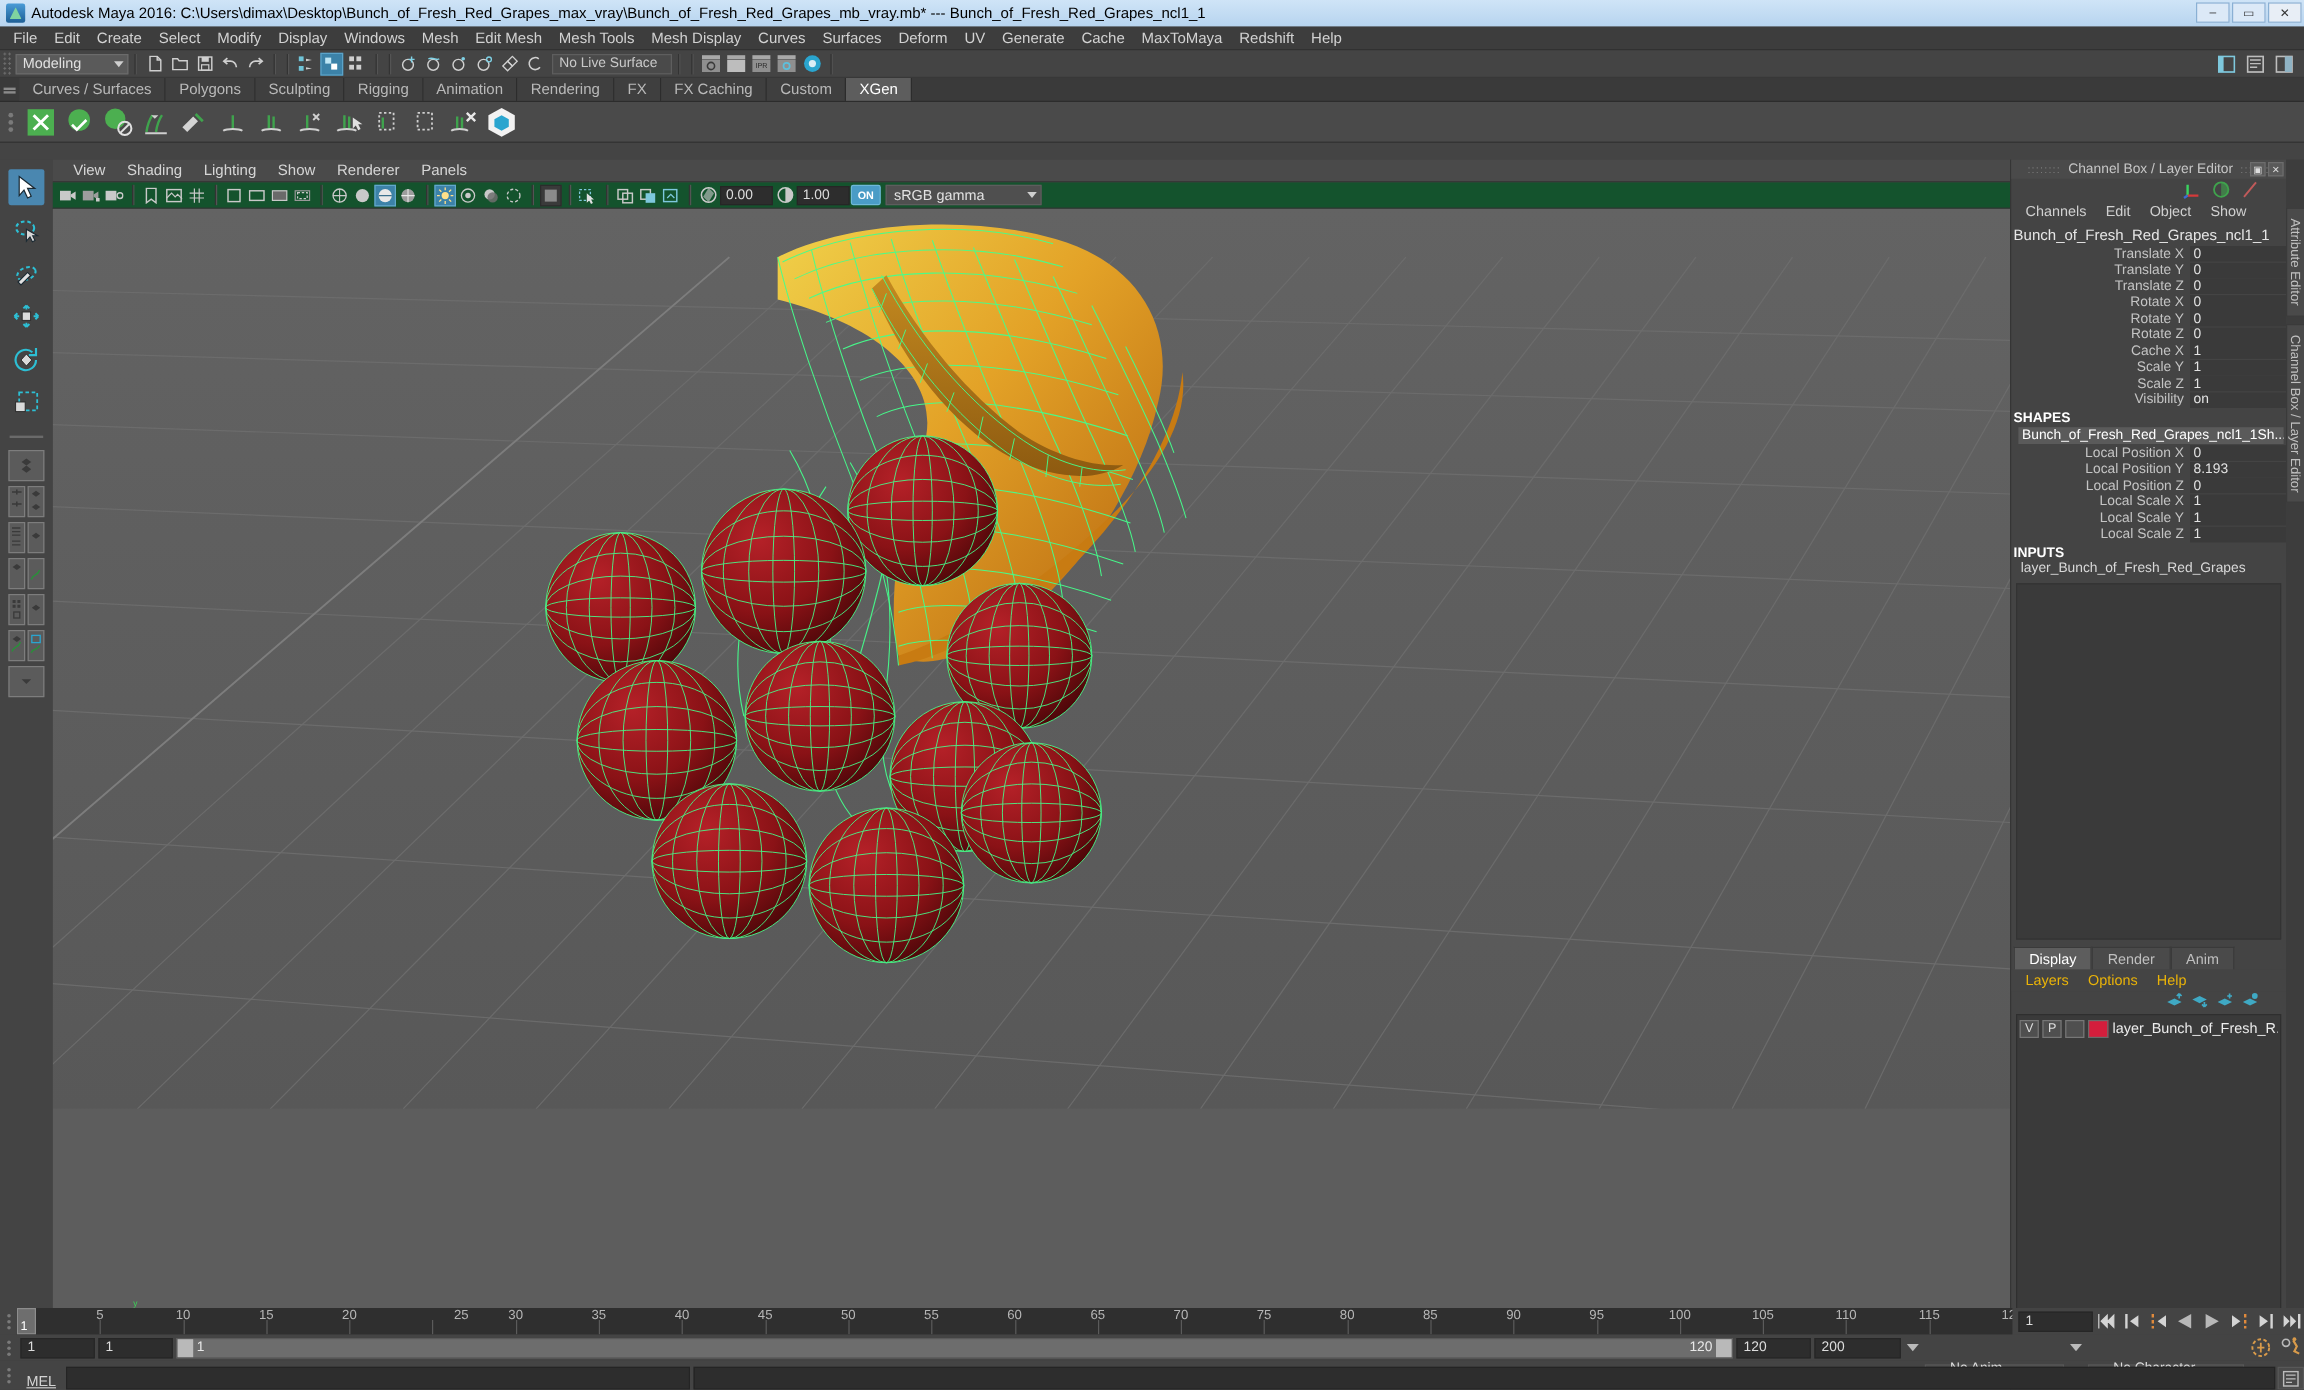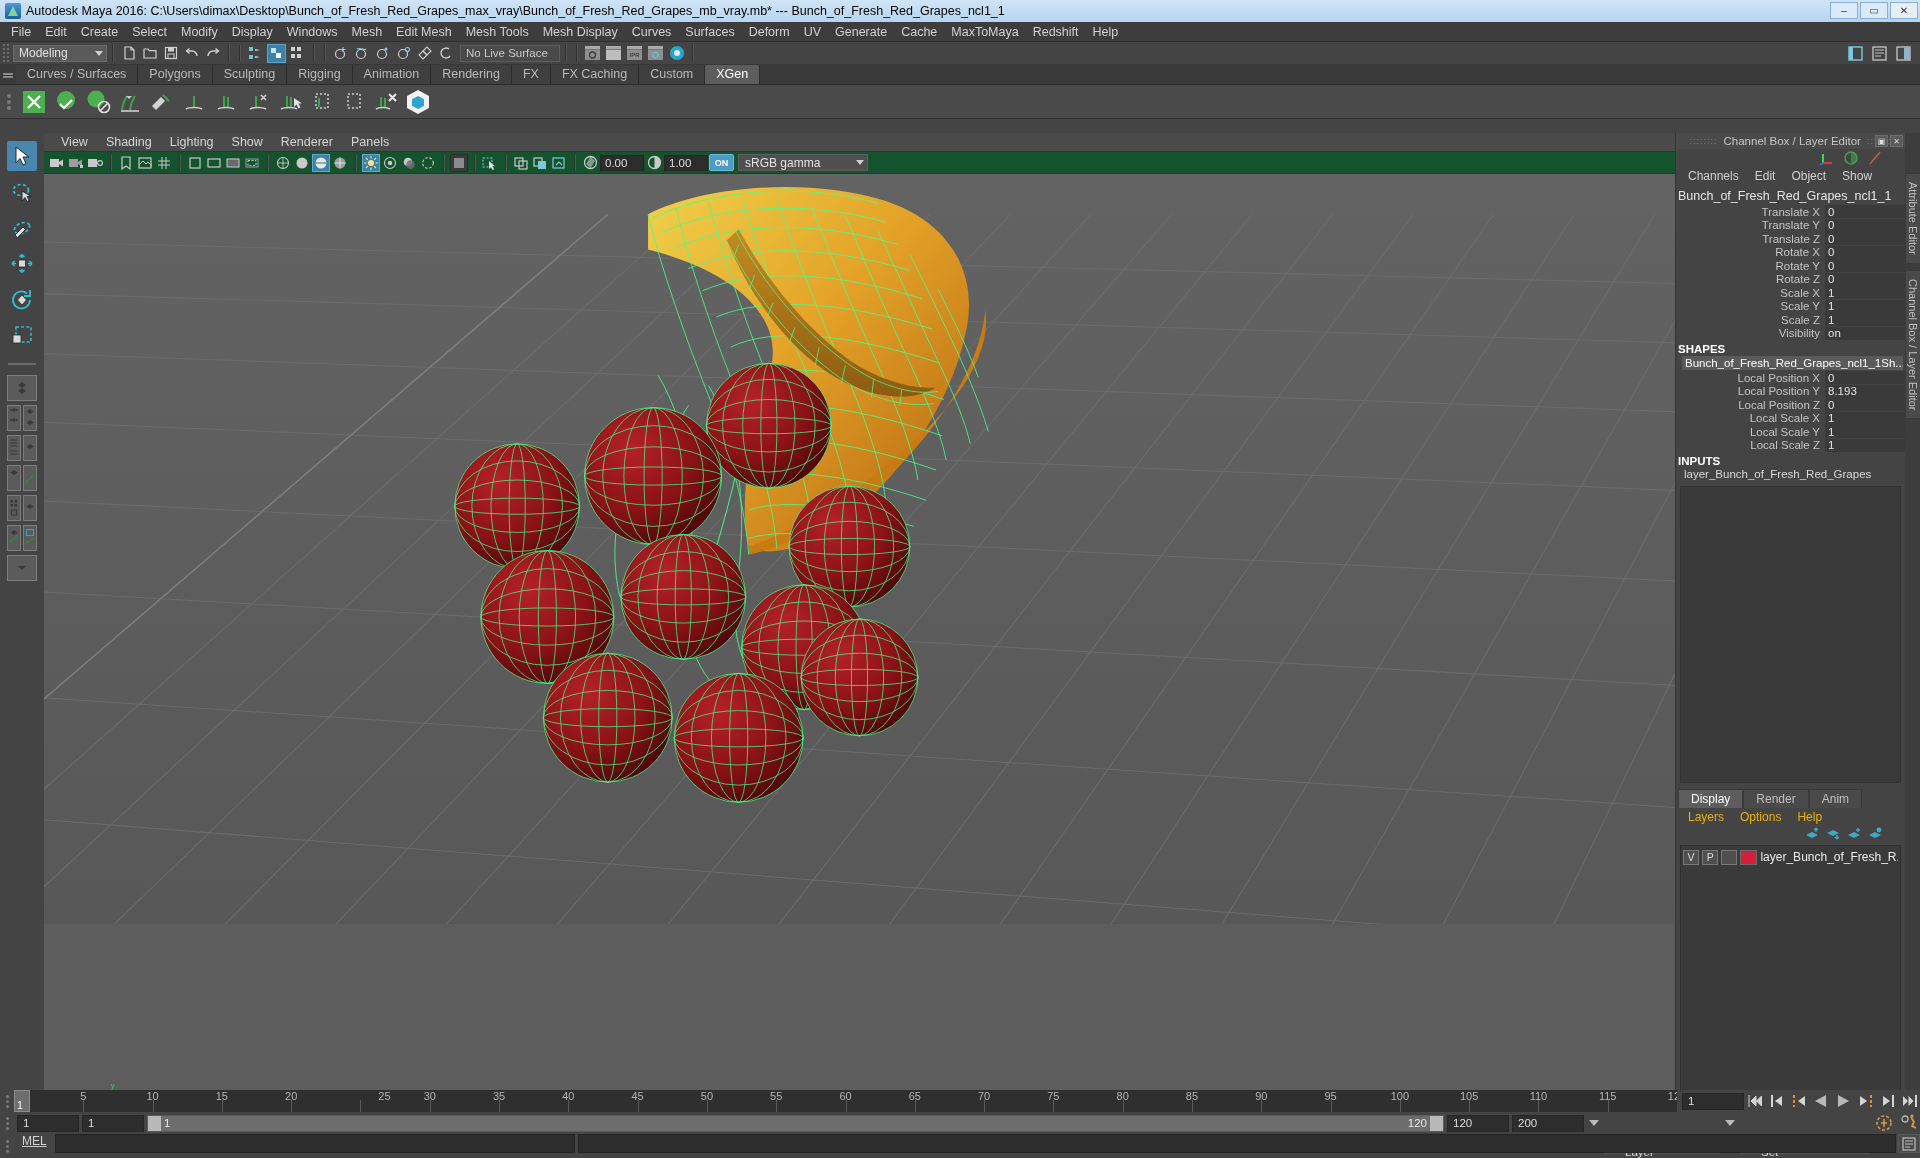--- a/index.html
+++ b/index.html
@@ -184,21 +184,21 @@
      display:flex;align-items:center;}
   .rb-handle{ width:13px;height:15px;background:#b9b9b9;}
   .rb-num{ font-size:11.5px;color:#e8e8e8;padding-left:3px;}
   .rb-handle-r{ position:absolute; right:0; width:13px;height:15px;background:#b9b9b9;}
   .rb-num-r{ position:absolute; right:16px; font-size:11.5px;color:#e8e8e8;}
   .dsel{ height:17px;background:#4a4a4a;border:1px solid #585858;font-size:11.5px;color:#ddd;
      display:flex;align-items:center;padding:0 20px;margin-top:45px;}
   .dcaret{ width:0;height:0;border-left:5px solid transparent;border-right:5px solid transparent;
      border-top:6px solid #bbb; margin:0 2px;}
 
-  .melrow{ height:24px; display:flex; align-items:flex-start; background:#444; gap:0;text-decoration:underline;}
+  .melrow{ height:24px; display:flex; align-items:flex-end; background:#444; gap:0;text-decoration:underline;}
   .mel-dots{ width:14px;height:24px;display:flex;align-items:center;justify-content:center;}
   .mel-dots i{display:block;width:3px;height:3px;background:#7a7a7a;border-radius:50%;
      box-shadow:0 -5px 0 #7a7a7a,0 5px 0 #7a7a7a;}
   .mel-label{ font-size:12px;color:#d4d4d4; padding:0 8px;}
   .mel-input{ height:19px;background:#2d2d2d;border:1px solid #242424; flex:0 0 520px;}
   .mel-out{ height:19px;background:#2d2d2d;border:1px solid #242424; flex:1; margin-left:3px;}
   .mel-btn{ width:22px;height:19px;background:#4a4a4a;border:1px solid #585858;margin-left:2px;
      display:flex;align-items:center;justify-content:center;}
 
   .helpline{ height:20px; display:flex; align-items:center; background:#444;}
@@ -1125,21 +1125,21 @@
         </div>
       <div class="attrrow">
           <div class="attrlabel">Rotate Y</div>
           <div class="attrval">0</div>
         </div>
       <div class="attrrow">
           <div class="attrlabel">Rotate Z</div>
           <div class="attrval">0</div>
         </div>
       <div class="attrrow">
-          <div class="attrlabel">Scale X</div>
+          <div class="attrlabel">Cache X</div>
           <div class="attrval">1</div>
         </div>
       <div class="attrrow">
           <div class="attrlabel">Scale Y</div>
           <div class="attrval">1</div>
         </div>
       <div class="attrrow">
           <div class="attrlabel">Scale Z</div>
           <div class="attrval">1</div>
         </div>

